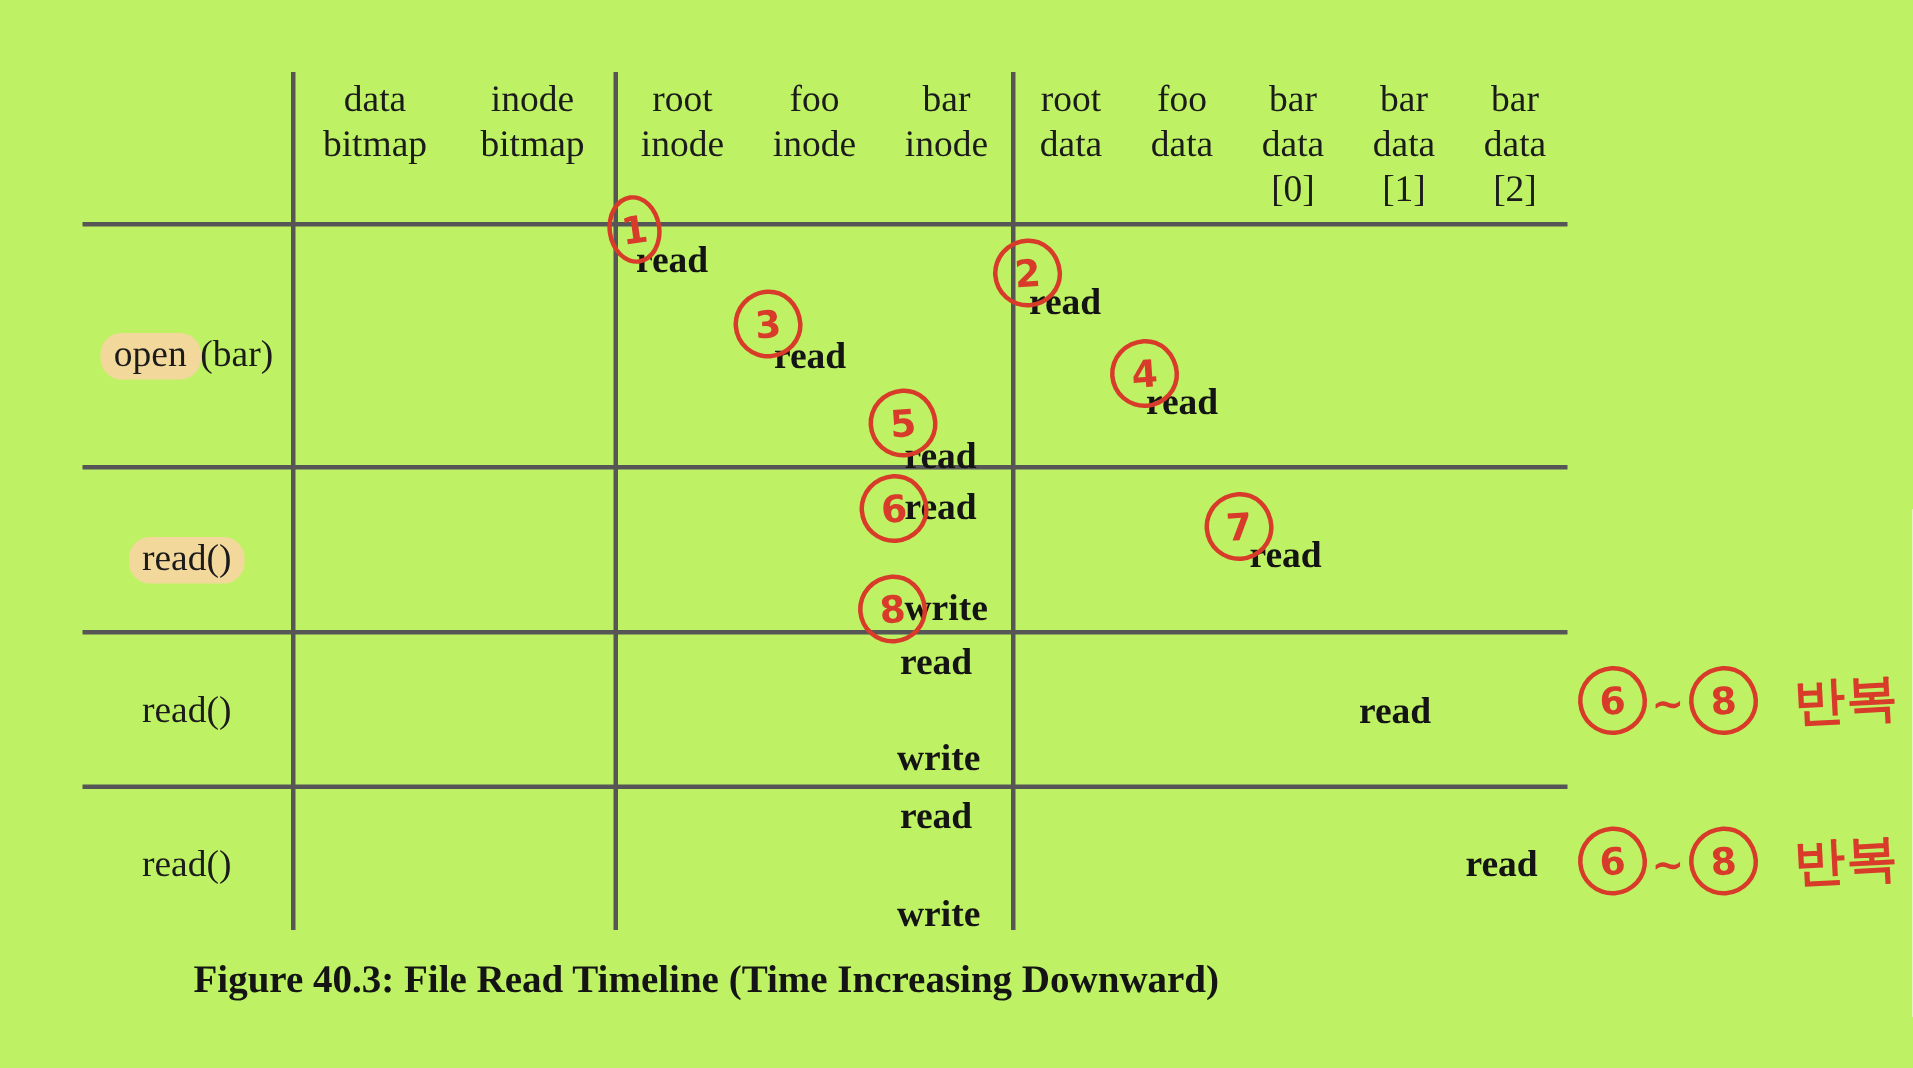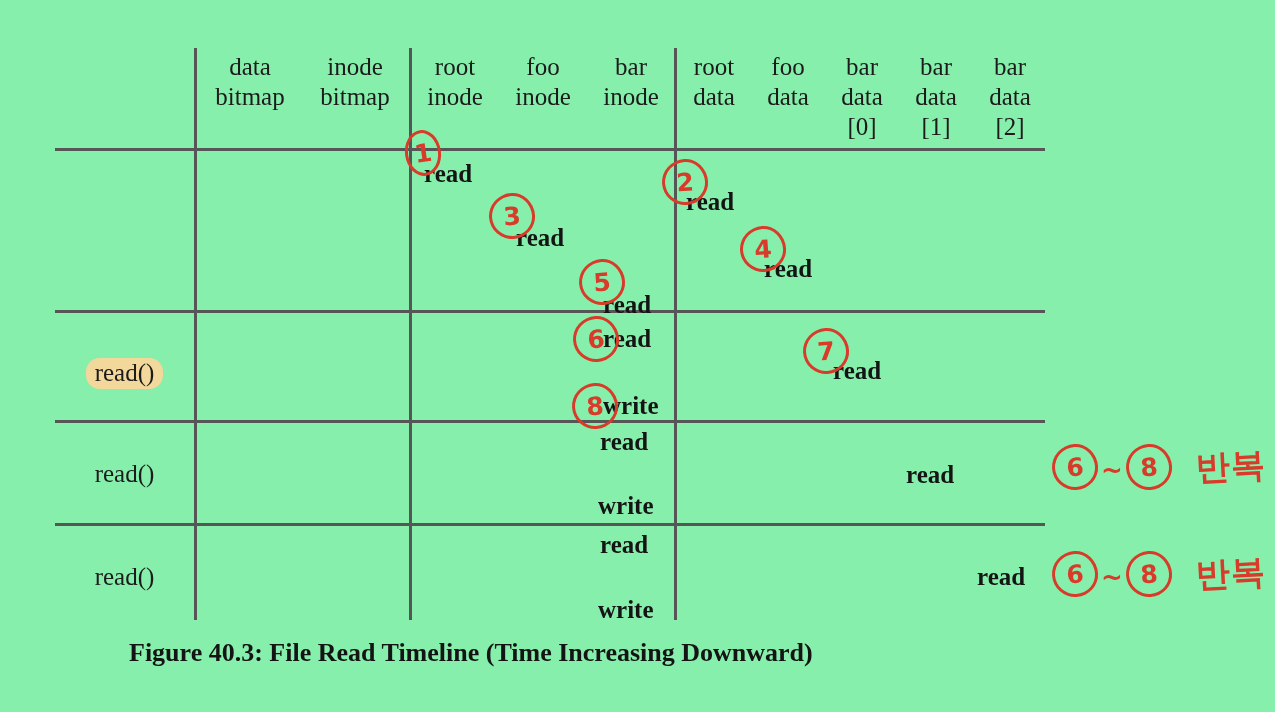--- a/index.html
+++ b/index.html
@@ -4,21 +4,21 @@
 <style>
   html, body {
     margin: 0;
     padding: 0;
     background: #ffffff;
   }
   #page {
     position: relative;
     width: 1275px;
     height: 712px;
-    background: #86efac;
+    background: #bef264;
     overflow: hidden;
     font-family: "Liberation Serif", "DejaVu Serif", serif;
     color: #1b1b1b;
   }
 
   
   .hrule {
     position: absolute;
     height: 3px;
     background: #565656;
@@ -150,20 +150,21 @@
 
   <div class="hrule" style="left:55px;  top:148px; width:990px;"></div>
   <div class="hrule" style="left:55px;  top:310px; width:990px;"></div>
   <div class="hrule" style="left:55px;  top:420px; width:990px;"></div>
   <div class="hrule" style="left:55px;  top:523px; width:990px;"></div>
 
   <div class="vrule" style="left:194px; top:48px;  height:572px;"></div>
   <div class="vrule" style="left:409px; top:48px;  height:572px;"></div>
   <div class="vrule" style="left:674px; top:48px;  height:572px;"></div>
 
+  <div class="rowlabel" style="left:55px; top:222px; width:139px;"><span class="hl-pill">open</span><span>(bar)</span></div>
 
   <div class="rowlabel" style="left:55px; top:358px; width:139px;"><span class="hl-pill">read()</span></div>
 
   <div class="rowlabel" style="left:55px; top:459px; width:139px;"><span>read()</span></div>
 
   <div class="rowlabel" style="left:55px; top:562px; width:139px;"><span>read()</span></div>
 
   <div class="cell" style="left:424px; top:160px;">read</div>
   <div class="cell" style="left:686px; top:188px;">read</div>
   <div class="cell" style="left:516px; top:224px;">read</div>

